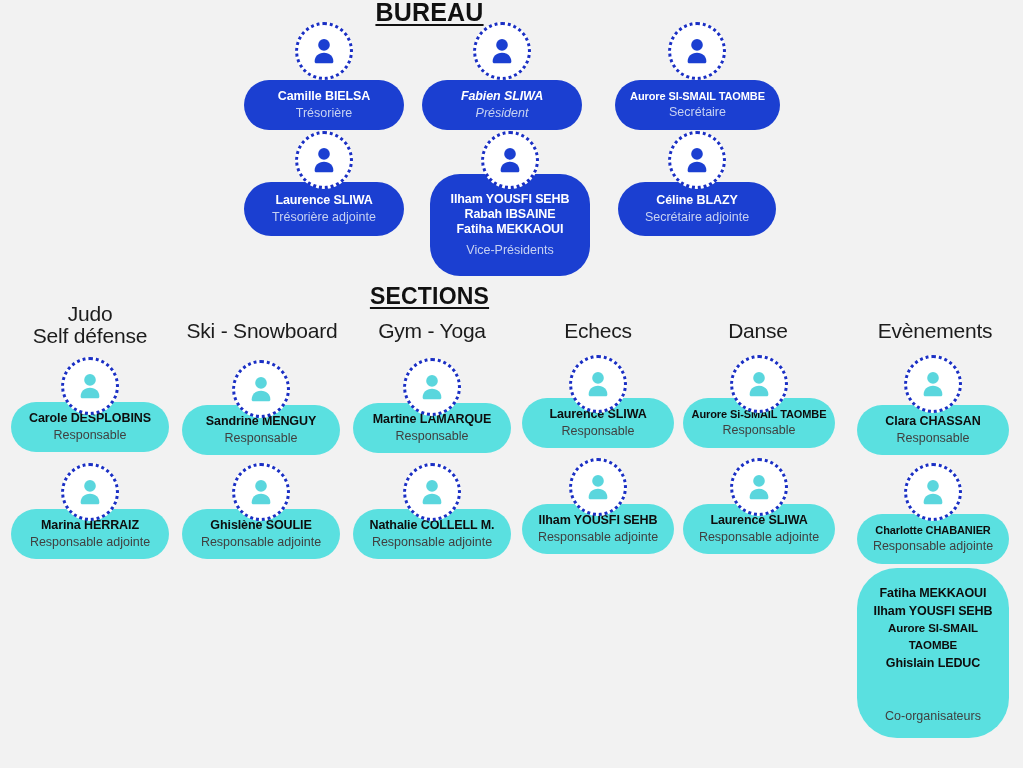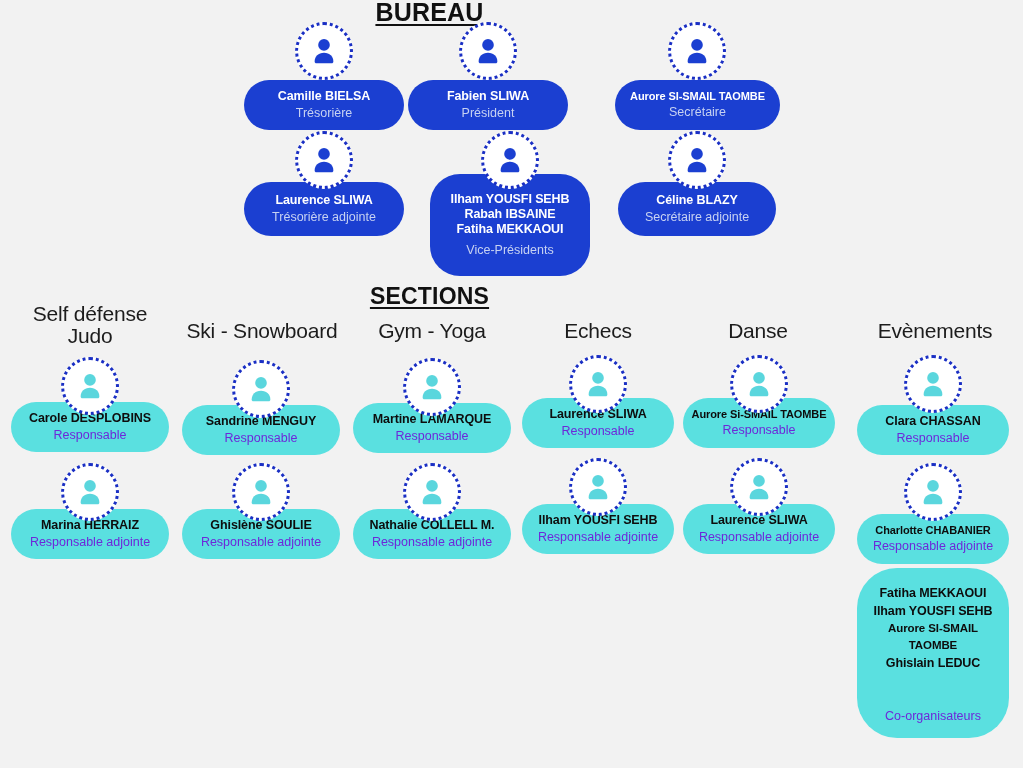--- a/index.html
+++ b/index.html
@@ -70,21 +70,21 @@
   }
   .pill.blue .nm { color: #ffffff; font-size: 12.5px; }
   .pill.cyan .nm { color: #0d0d0d; font-size: 12.5px; }
 
   .pill .role {
     line-height: 1.3;
     margin-top: 1px;
     white-space: nowrap;
   }
   .pill.blue .role { color: #c7d2f2; font-size: 12.5px; }
-  .pill.cyan .role { color: #6d28d9; font-size: 12.5px; }
+  .pill.cyan .role { color: #404040; font-size: 12.5px; }
 
   .pill.tight .nm { font-size: 11px; }
   .pill.multiline .nm { white-space: normal; }
 
   
   .avatar {
     position: absolute;
     width: 58px;
     height: 58px;
     border-radius: 50%;
@@ -124,21 +124,21 @@
           <circle cx="12" cy="7" r="4.1"></circle>
           <path d="M12 12.6c-4 0-6.6 2.6-6.6 6.1 0 .7.5 1.3 1.2 1.3h10.8c.7 0 1.2-.6 1.2-1.3 0-3.5-2.6-6.1-6.6-6.1z"></path>
         </svg>
     </div>
     <div class="pill blue" style="top:58px; width:160px; height:50px;">
       <div class="nm">Camille BIELSA</div>
       <div class="role">Trésorière</div>
     </div>
   </div>
 
-  <div class="node" style="left:408px; top:22px; width:160px; height:108px;">
+  <div class="node" style="left:422px; top:22px; width:160px; height:108px;font-style:italic;">
     <div class="avatar blue" style="left:51px; top:0;">
       <svg viewBox="0 0 24 24" aria-hidden="true">
           <circle cx="12" cy="7" r="4.1"></circle>
           <path d="M12 12.6c-4 0-6.6 2.6-6.6 6.1 0 .7.5 1.3 1.2 1.3h10.8c.7 0 1.2-.6 1.2-1.3 0-3.5-2.6-6.1-6.6-6.1z"></path>
         </svg>
     </div>
     <div class="pill blue" style="top:58px; width:160px; height:50px;">
       <div class="nm">Fabien SLIWA</div>
       <div class="role">Président</div>
     </div>
@@ -194,22 +194,22 @@
     </div>
     <div class="pill blue" style="top:51px; width:158px; height:54px;">
       <div class="nm">Céline BLAZY</div>
       <div class="role">Secrétaire adjointe</div>
     </div>
   </div>
 
   <div class="main-title" id="title-sections">SECTIONS</div>
 
   <div class="col-title" style="left:8px; top:303px; width:164px;">
+    <div>Judo</div>
     <div>Self défense</div>
-    <div>Judo</div>
   </div>
   <div class="node" style="left:11px; top:357px; width:158px; height:95px;">
     <div class="avatar cyan" style="left:50px; top:0;">
       <svg viewBox="0 0 24 24" aria-hidden="true">
           <circle cx="12" cy="7" r="4.1"></circle>
           <path d="M12 12.6c-4 0-6.6 2.6-6.6 6.1 0 .7.5 1.3 1.2 1.3h10.8c.7 0 1.2-.6 1.2-1.3 0-3.5-2.6-6.1-6.6-6.1z"></path>
         </svg>
     </div>
     <div class="pill cyan" style="top:45px; width:158px; height:50px;">
       <div class="nm">Carole DESPLOBINS</div>

